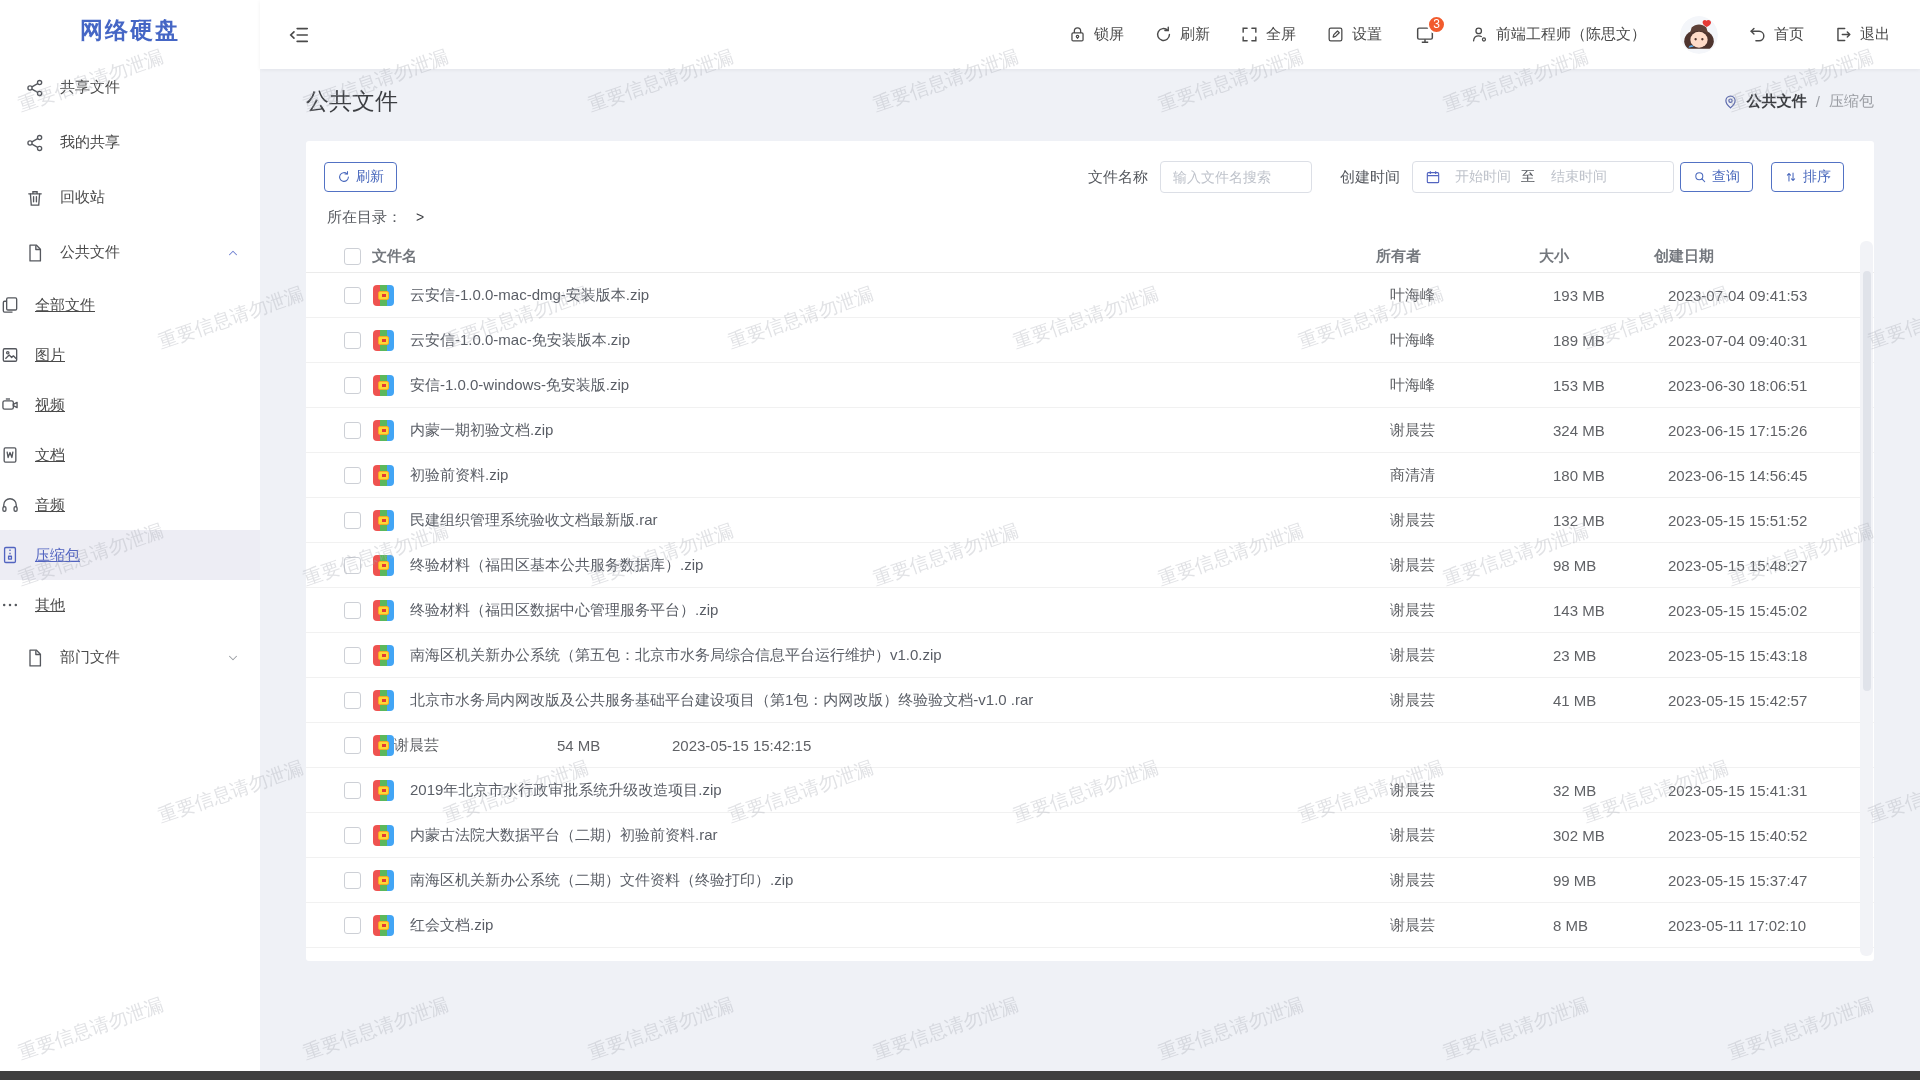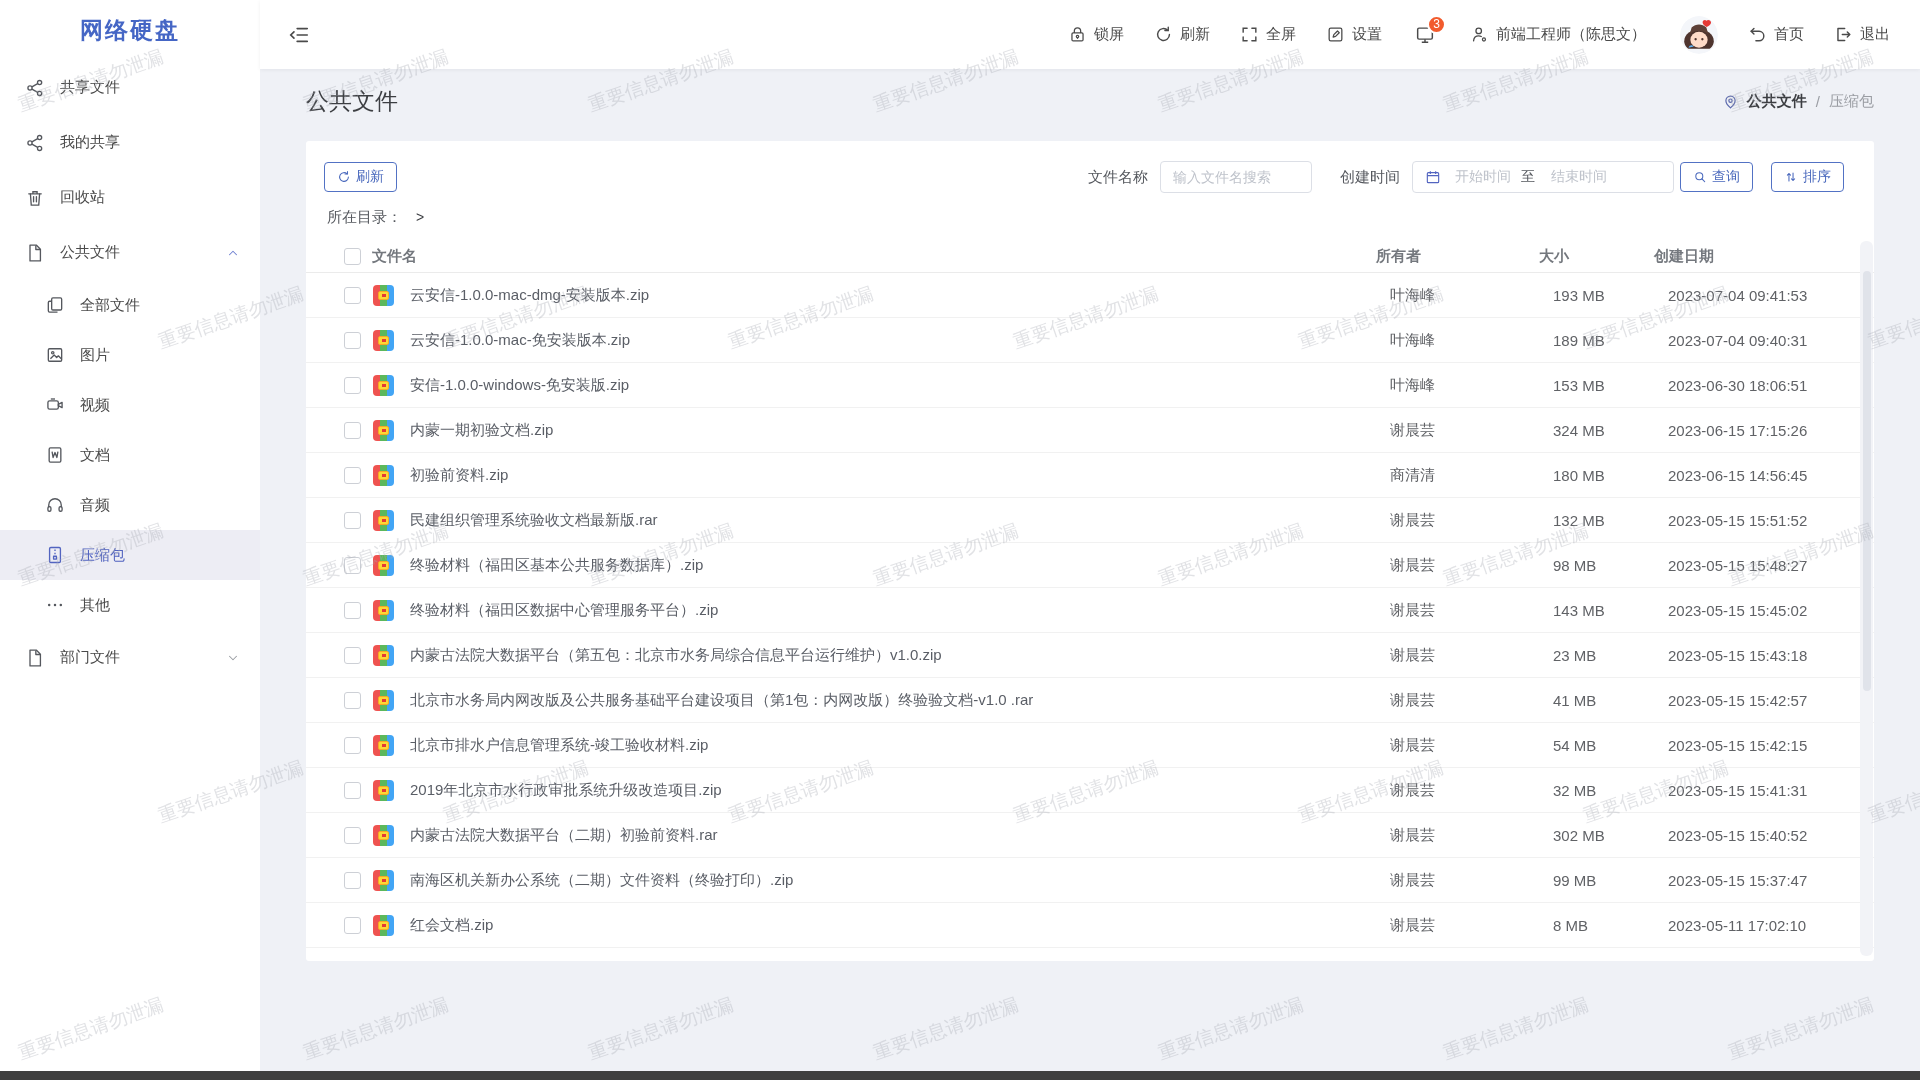--- a/index.html
+++ b/index.html
@@ -5,22 +5,22 @@
   * { box-sizing: border-box; margin: 0; padding: 0; }
   html,body { width:1920px; height:1080px; overflow:hidden;
     font-family:"Liberation Sans","DejaVu Sans",sans-serif; background:#eff1f6; color:#4a4a4a; }
 
   
   .sidebar { position:absolute; left:0; top:0; width:260px; height:1071px; background:#fff; z-index:2; }
   .logo { height:60px; display:flex; align-items:center; justify-content:center;
     color:#4566c5; font-size:23px; font-weight:bold; letter-spacing:2px; }
   .sitem { height:55px; display:flex; align-items:center; padding-left:25px; position:relative;
     font-size:15px; color:#4a4a4a; cursor:pointer; }
-  .ssub  { height:50px; display:flex; align-items:center; padding-left:45px; position:relative;
-    font-size:15px; color:#4a4a4a; cursor:pointer; }
+  .ssub  { height:50px; display:flex; align-items:center; position:relative;
+    font-size:15px; color:#4a4a4a; cursor:pointer;text-decoration:underline; }
   .ssub.active { background:#ededf4; color:#5264c0; }
   .ssub.active .sic { color:#5264c0; }
   .sic { width:20px; height:20px; margin-right:15px; color:#55585e; display:inline-flex; }
   .sic svg, .chev svg, .hic svg, .bic svg { width:100%; height:100%; }
   .slabel { flex:0 0 auto; }
   .chev { position:absolute; right:20px; width:14px; height:14px; color:#6d7fd0; }
   .chev.gray { color:#9a9da3; }
 
   
   .topbar { position:absolute; left:260px; top:0; right:0; height:69px; background:#fff;
@@ -595,21 +595,21 @@
   </div>
 
   <div class="trow">
     <span class="cb"></span>
     <span class="zipic">
       <span class="s1"></span>
           <span class="s2"></span>
           <span class="s3"></span>
           <span class="buckle"></span>
     </span>
-    <span class="fname">内蒙古法院大数据平台（第五包：北京市水务局综合信息平台运行维护）v1.0.zip</span>
+    <span class="fname">南海区机关新办公系统（第五包：北京市水务局综合信息平台运行维护）v1.0.zip</span>
     <span class="fowner">谢晨芸</span>
     <span class="fsize">23 MB</span>
     <span class="fdate">2023-05-15 15:43:18</span>
   </div>
 
   <div class="trow">
     <span class="cb"></span>
     <span class="zipic">
       <span class="s1"></span>
           <span class="s2"></span>
@@ -623,21 +623,20 @@
   </div>
 
   <div class="trow">
     <span class="cb"></span>
     <span class="zipic">
       <span class="s1"></span>
           <span class="s2"></span>
           <span class="s3"></span>
           <span class="buckle"></span>
     </span>
-    <span class="fname">北京市排水户信息管理系统-竣工验收材料.zip</span>
     <span class="fowner">谢晨芸</span>
     <span class="fsize">54 MB</span>
     <span class="fdate">2023-05-15 15:42:15</span>
   </div>
 
   <div class="trow">
     <span class="cb"></span>
     <span class="zipic">
       <span class="s1"></span>
           <span class="s2"></span>

